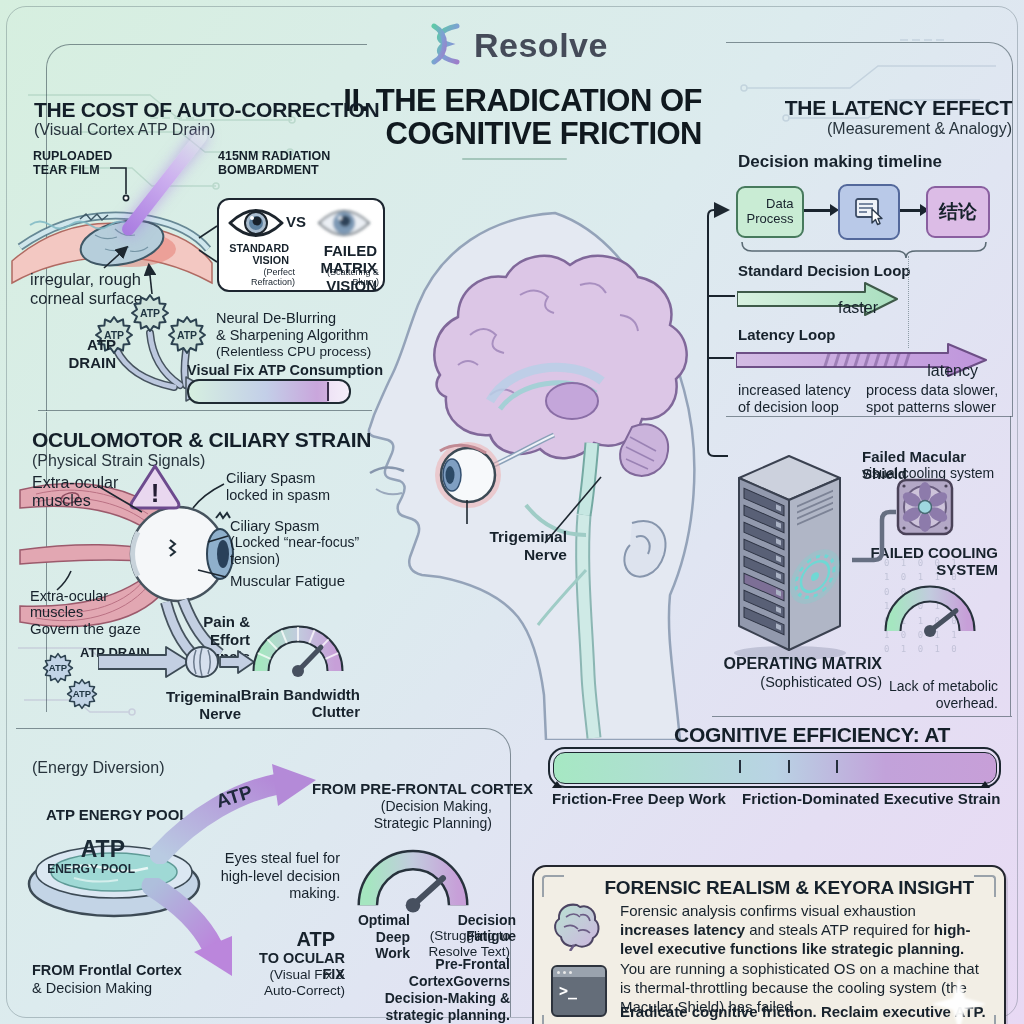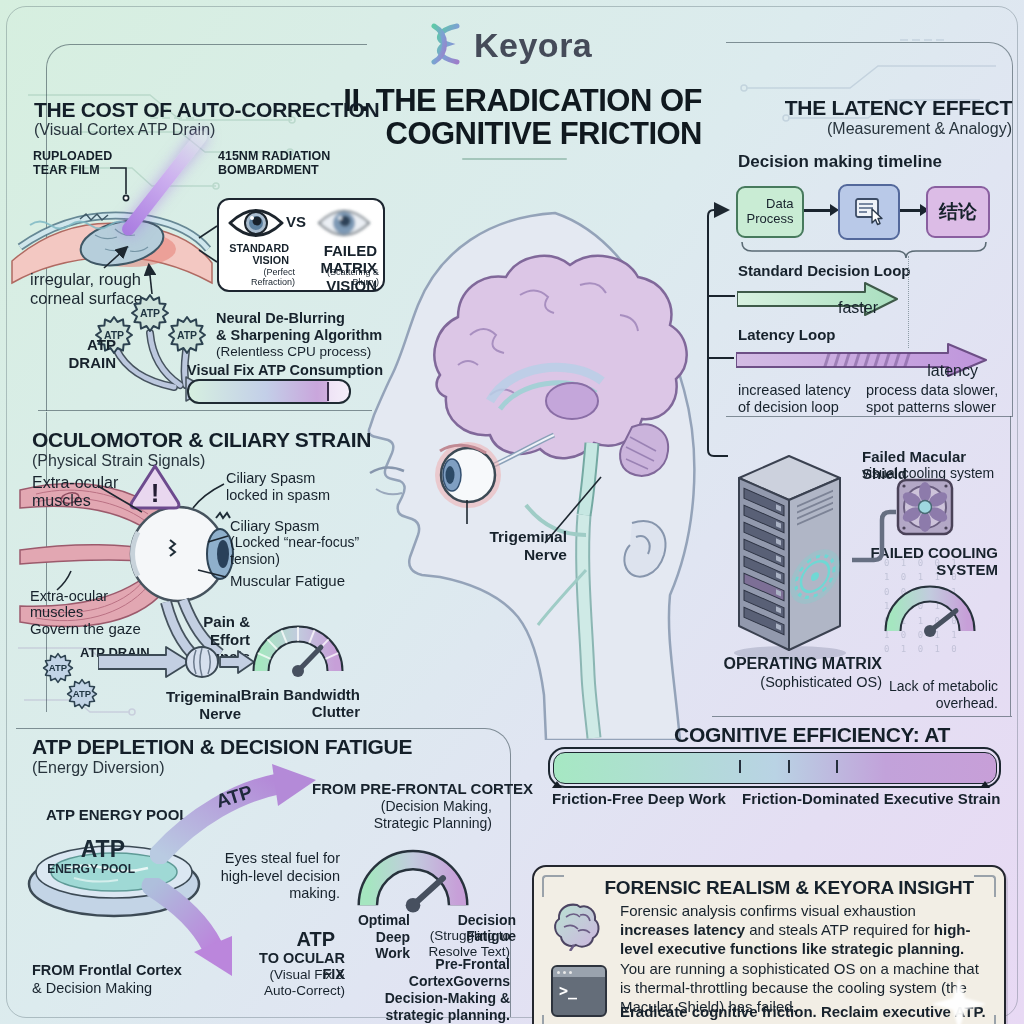--- a/index.html
+++ b/index.html
@@ -77,21 +77,21 @@
       <stop offset="0" stop-color="#5fc9a8"></stop>
           <stop offset=".55" stop-color="#7e9fd4"></stop>
           <stop offset="1" stop-color="#9d7ec9"></stop>
         </linearGradient>
       </defs>
     <g fill="none" stroke="url(#lg)" stroke-width="5" stroke-linecap="round">
       <path d="M33,6 C14,10 10,20 23,24 C10,28 14,38 33,42"></path>
       <path d="M10,6 C24,14 24,34 10,42"></path>
     </g>
   </svg>
-  <div class="a b" style="left:474px;top:26px;font-size:34px;letter-spacing:.5px;color:#454b59">Keyora</div>
+  <div class="a b" style="left:474px;top:26px;font-size:34px;letter-spacing:.5px;color:#454b59">Resolve</div>
   <div class="a pre ctr b" style="left:330px;top:84px;width:372px;font-size:31px;line-height:1.07;letter-spacing:-.5px;color:#10191f">II. THE ERADICATION OF
 COGNITIVE FRICTION</div>
   <div class="a" style="left:462px;top:158px;width:105px;height:2px;background:rgba(110,160,140,.5);border-radius:2px"></div>
 
   <svg class="a" style="left:340px;top:205px" width="380" height="535" viewBox="0 0 380 535">
     <path d="M215,8 C150,12 100,45 78,100 C68,125 62,150 52,170 C46,182 40,196 34,210 L30,222 Q26,230 36,232 L48,235 Q56,238 52,248 L46,262 Q42,272 52,274 L60,276 Q68,280 62,292 L58,300 Q56,310 66,312 L72,314 Q82,318 78,330 L70,352 Q66,366 82,370 L100,372 C130,378 160,390 178,412 C192,430 200,460 204,490 L206,535 L340,535 C334,470 326,430 330,390 C356,330 362,250 344,185 C322,105 280,30 215,8 Z" fill="#e4e9f2" stroke="#94a3b9" stroke-width="2.5"></path>
     <path d="M292,318 C316,310 330,328 324,350 C318,370 298,378 288,366 C282,358 284,346 290,340" fill="#dde3ee" stroke="#8796ad" stroke-width="2"></path>
     <path d="M296,332 C306,328 313,338 308,349" fill="none" stroke="#8796ad" stroke-width="2"></path>
     <path d="M30,268 q16,-10 34,-2" fill="none" stroke="#8796ad" stroke-width="2.5"></path>
     <path d="M36,284 q12,8 26,4" fill="none" stroke="#9aa8bc" stroke-width="2"></path>
@@ -207,21 +207,21 @@
       <polygon transform="translate(95,42)" points="18,0 13,3.5 15.6,9 9.6,9.6 9,15.6 3.5,13 0,18 -3.5,13 -9,15.6 -9.6,9.6 -15.6,9 -13,3.5 -18,0 -13,-3.5 -15.6,-9 -9.6,-9.6 -9,-15.6 -3.5,-13 0,-18 3.5,-13 9,-15.6 9.6,-9.6 15.6,-9 13,-3.5"></polygon>
     </g>
     <g font-size="10.5" font-weight="bold" fill="#1f3542" text-anchor="middle">
       <text x="22" y="46">ATP</text>
       <text x="58" y="24">ATP</text>
       <text x="95" y="46">ATP</text>
     </g>
   </svg>
   <div class="a pre ctr b" style="left:56px;top:336px;width:60px;font-size:15px;line-height:1.2">ATP
 DRAIN</div>
-  <div class="a pre" style="left:216px;top:310px;font-size:14.5px;font-weight:bold;line-height:1.17">Neural De-Blurring
+  <div class="a pre" style="left:216px;top:310px;font-size:14.5px;font-weight:normal;line-height:1.17">Neural De-Blurring
 &amp; Sharpening Algorithm</div>
   <div class="a" style="left:216px;top:344px;font-size:13.5px">(Relentless CPU process)</div>
   <div class="a b" style="left:187px;top:362px;font-size:14.5px">Visual Fix ATP Consumption</div>
   <div class="a" style="left:187px;top:379px;width:160px;height:21px;border:2px solid #1f2b33;border-radius:12px;
        background:linear-gradient(90deg,#d6efe0 0%,#c3cfe8 48%,#c9a6dc 80%,#cfaede 86%,#efe4f6 88%,#f5effa 100%)">
     <div class="a" style="left:86%;top:1px;bottom:1px;width:2.5px;background:#3a2d4a"></div>
   </div>
 
   <div class="a tP" style="left:32px;top:428px">OCULOMOTOR &amp; CILIARY STRAIN</div>
   <div class="a tS" style="left:32px;top:452px">(Physical Strain Signals)</div>
@@ -451,21 +451,20 @@
     <path d="M13,55 A37,37 0 0 1 87,55" fill="none" stroke="#27323c" stroke-width="17"></path>
     <path d="M13,55 A37,37 0 0 1 87,55" fill="none" stroke="url(#gg2)" stroke-width="13"></path>
     <line x1="50" y1="55" x2="50" y2="22" stroke="#47505f" stroke-width="5" stroke-linecap="round" transform="rotate(52 50 55)"></line>
     <circle cx="50" cy="55" r="6" fill="#47505f"></circle>
   </svg>
   <div class="a pre ctr" style="left:862px;top:678px;width:136px;font-size:14px;line-height:1.18">Lack of metabolic
 overhead.</div>
   <div class="a ctr b" style="left:712px;top:655px;width:170px;font-size:16px">OPERATING MATRIX</div>
   <div class="a ctr" style="left:712px;top:674px;width:170px;font-size:14.5px">(Sophisticated OS)</div>
 
-  <div class="a tP" style="left:32px;top:735px">ATP DEPLETION &amp; DECISION FATIGUE</div>
   <div class="a tS" style="left:32px;top:759px">(Energy Diversion)</div>
   <div class="a b" style="left:46px;top:806px;font-size:15px">ATP ENERGY POOL</div>
 
   <svg class="a" style="left:24px;top:826px" width="180" height="95" viewBox="0 0 180 95">
     <ellipse cx="90" cy="58" rx="85" ry="32" fill="#c3d4e6" stroke="#3c4a55" stroke-width="2.5"></ellipse>
     <ellipse cx="90" cy="46" rx="78" ry="26" fill="#dbe7f2" stroke="#3c4a55" stroke-width="1.6"></ellipse>
     <ellipse cx="90" cy="46" rx="63" ry="19" fill="#9fd9d5" stroke="#5e9a96" stroke-width="1.5"></ellipse>
     <path d="M40,44 q18,-8 40,-2 q22,6 44,0" fill="none" stroke="rgba(255,255,255,.75)" stroke-width="2.5"></path>
     <path d="M50,52 q20,6 44,2" fill="none" stroke="rgba(255,255,255,.55)" stroke-width="2"></path>
   </svg>

